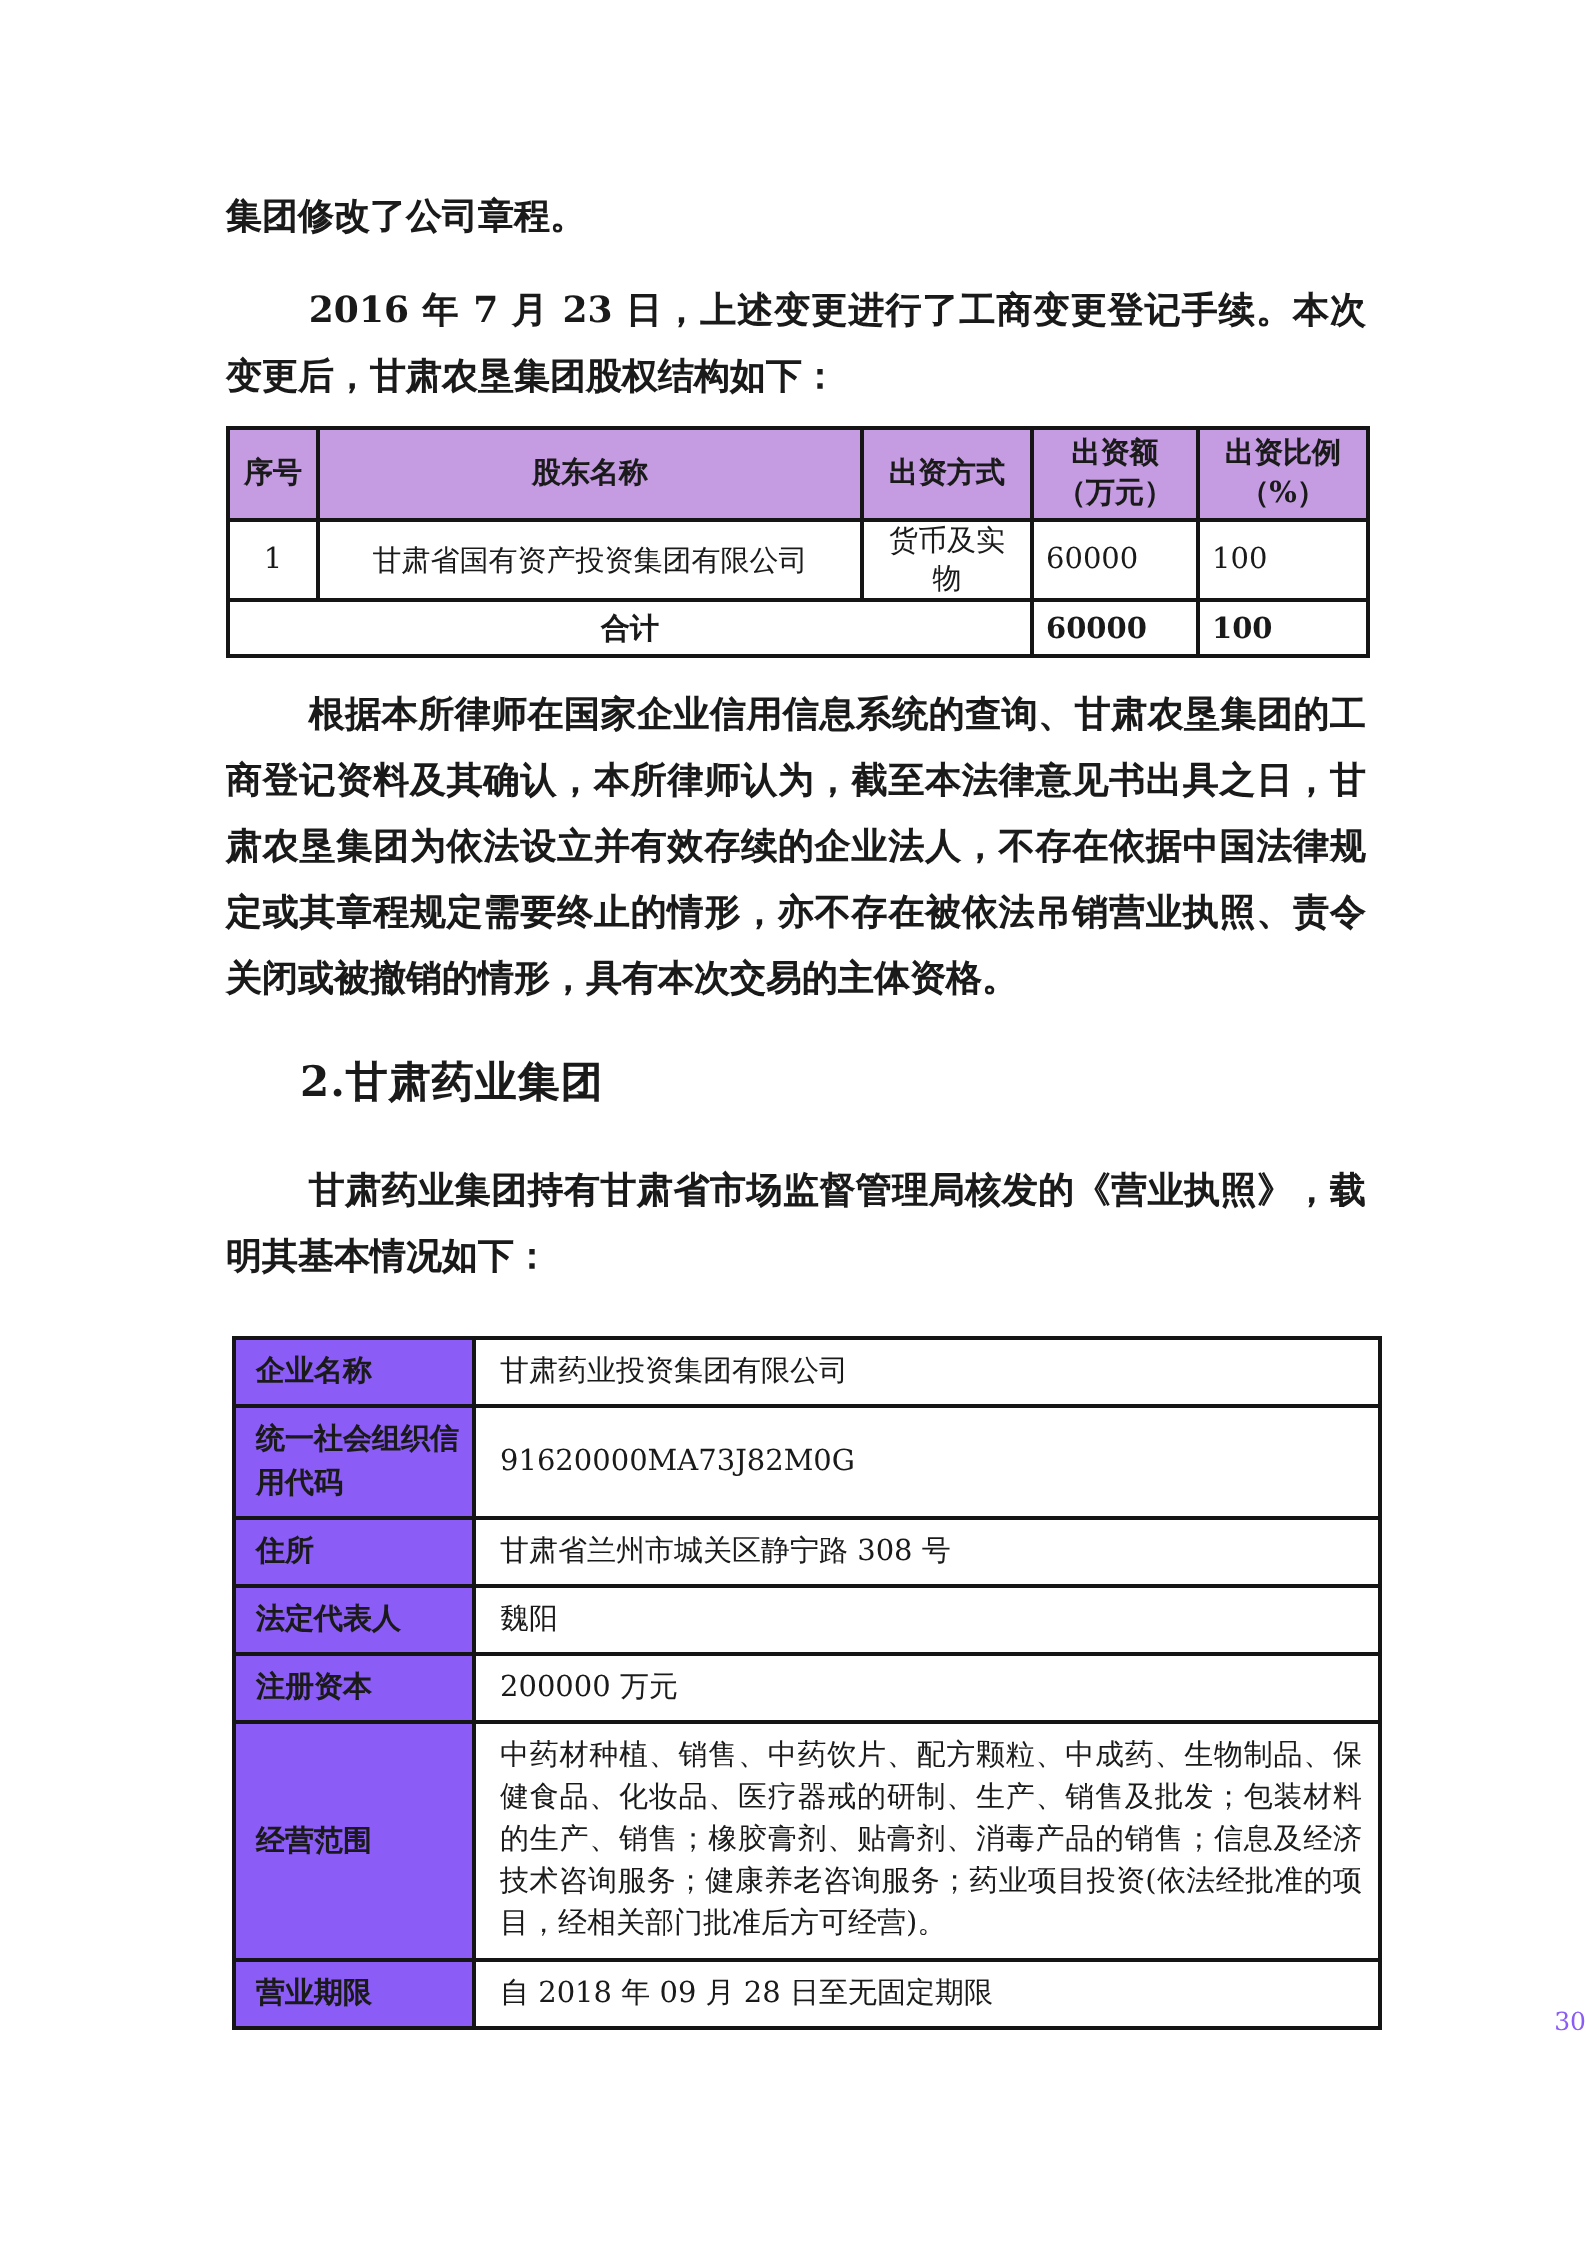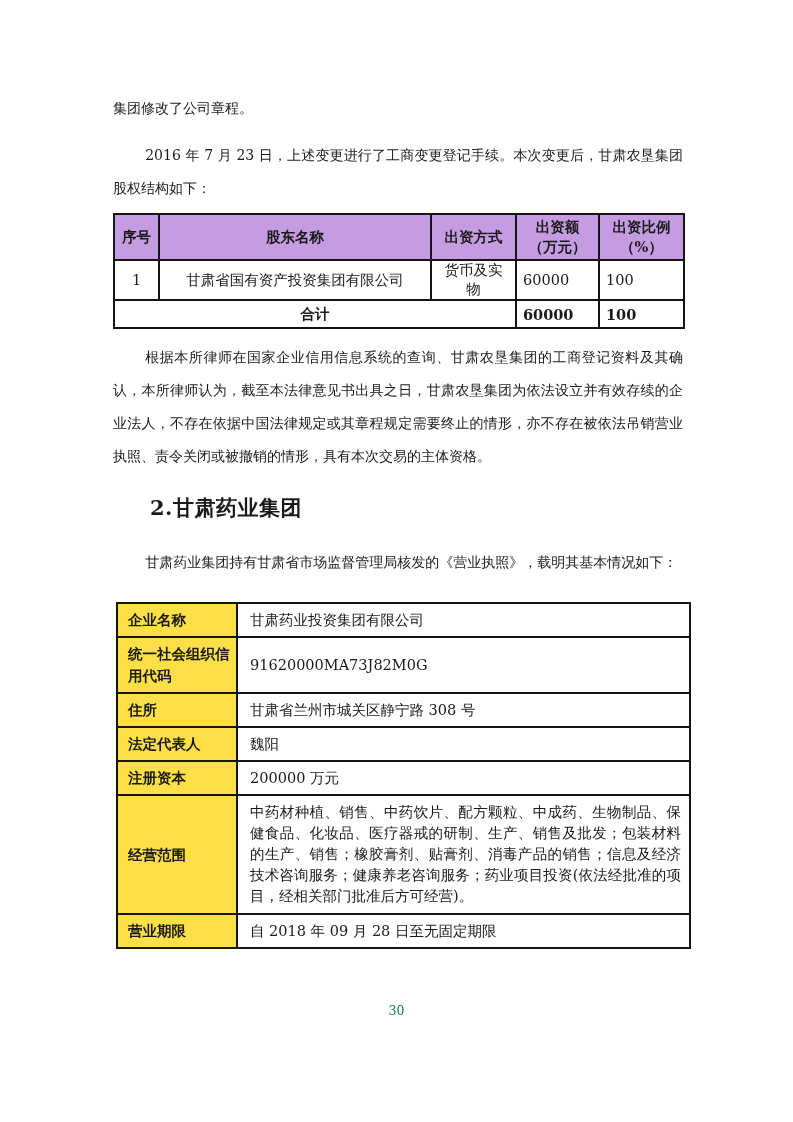--- a/index.html
+++ b/index.html
@@ -13,24 +13,25 @@
     font-family: "DejaVu Serif", "Liberation Serif", serif;
     color: #1a1a1a;
   }
   .content {
     position: absolute;
     left: 113px;
     top: 92px;
     width: 570px;
   }
   .para {
-    font-size: 14px;
+    font-size: 18px;
     line-height: 33px;
     margin: 0;
     text-align: justify;
+    font-weight: bold;
   }
   .indent { text-indent: 2.3em; }
   .mt-p2 { margin-top: 14px; }
   .mt-p3 { margin-top: 12px; }
   .mt-p4 { margin-top: 23px; }
 
   
   table { border-collapse: collapse; }
   .t1 {
     width: 570px;
@@ -73,21 +74,21 @@
     margin-left: 3px;
     table-layout: fixed;
   }
   .t2 th, .t2 td {
     border: 2px solid #151515;
     font-size: 14.5px;
     vertical-align: middle;
     text-align: left;
   }
   .t2 th {
-    background: #fde047;
+    background: #8b5cf6;
     font-weight: bold;
     padding: 5px 4px 5px 10px;
     line-height: 22px;
   }
   .t2 td {
     padding: 5px 8px 5px 12px;
     line-height: 22px;
     height: 31px;
     margin-left: 31px;
   }
@@ -97,23 +98,23 @@
     padding-top: 6px;
     padding-bottom: 6px;
   }
 
   
   .page-number {
     position: absolute;
     left: 0;
     top: 1003px;
     width: 100%;
-    text-align: center;
+    text-align: right;
     font-size: 12.5px;
-    color: #0f766e;
+    color: #8b5cf6;
   }
 </style>
 </head>
 <body>
 
 <div class="page">
   <div class="content">
 
     <p class="para">集团修改了公司章程。</p>
 

